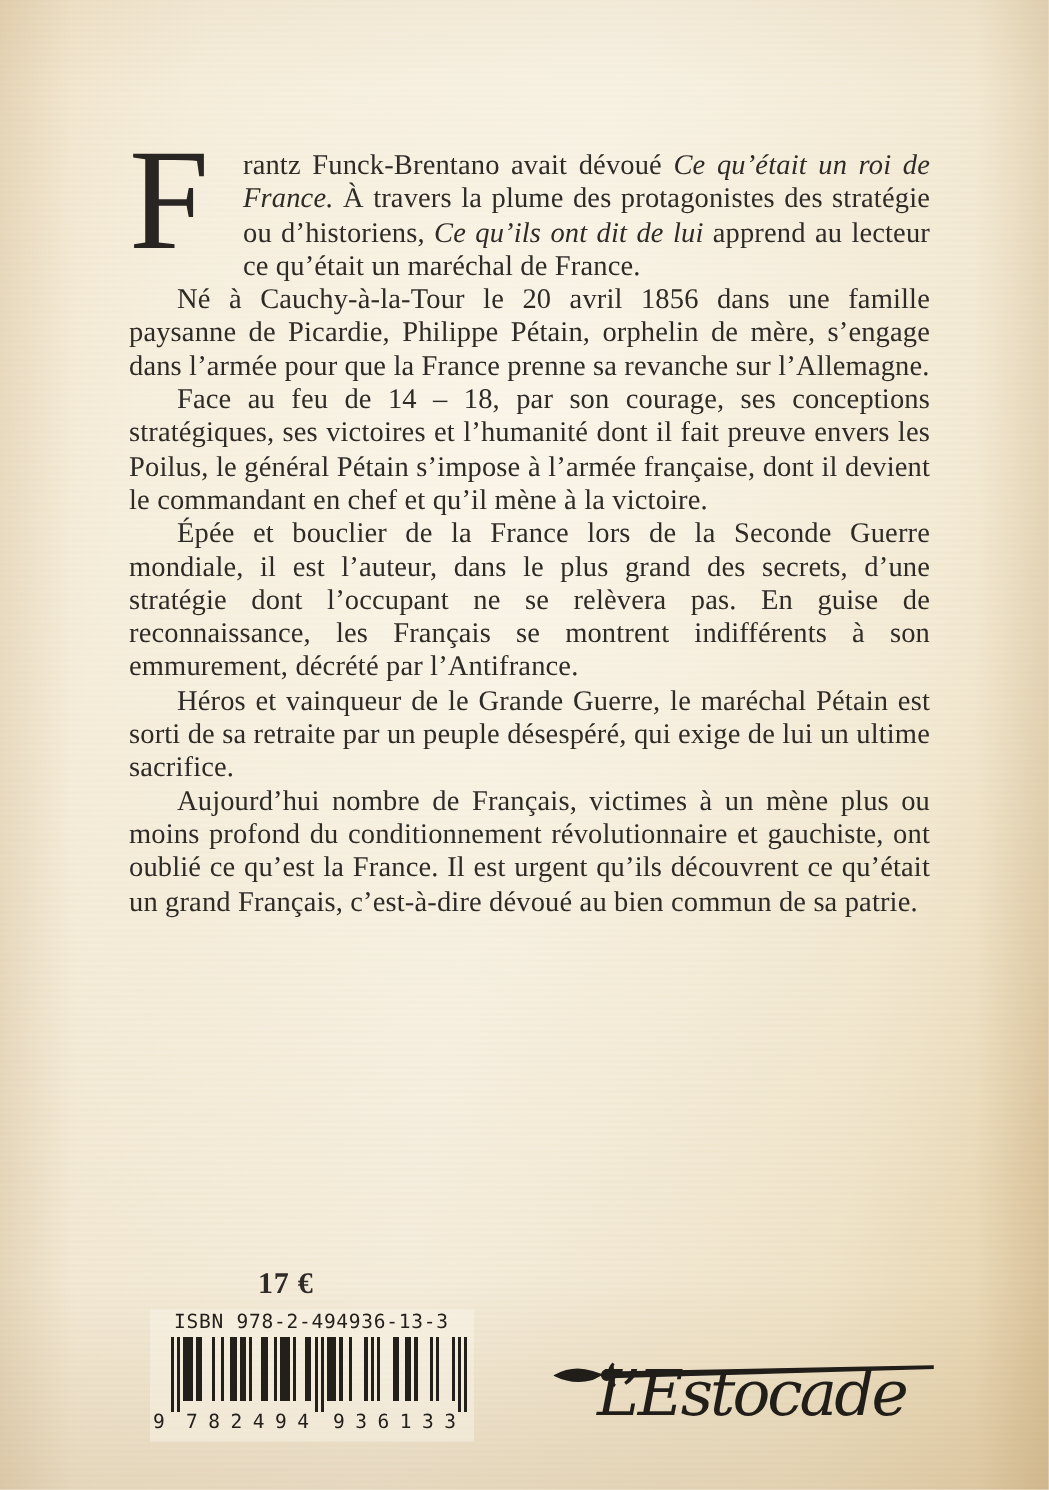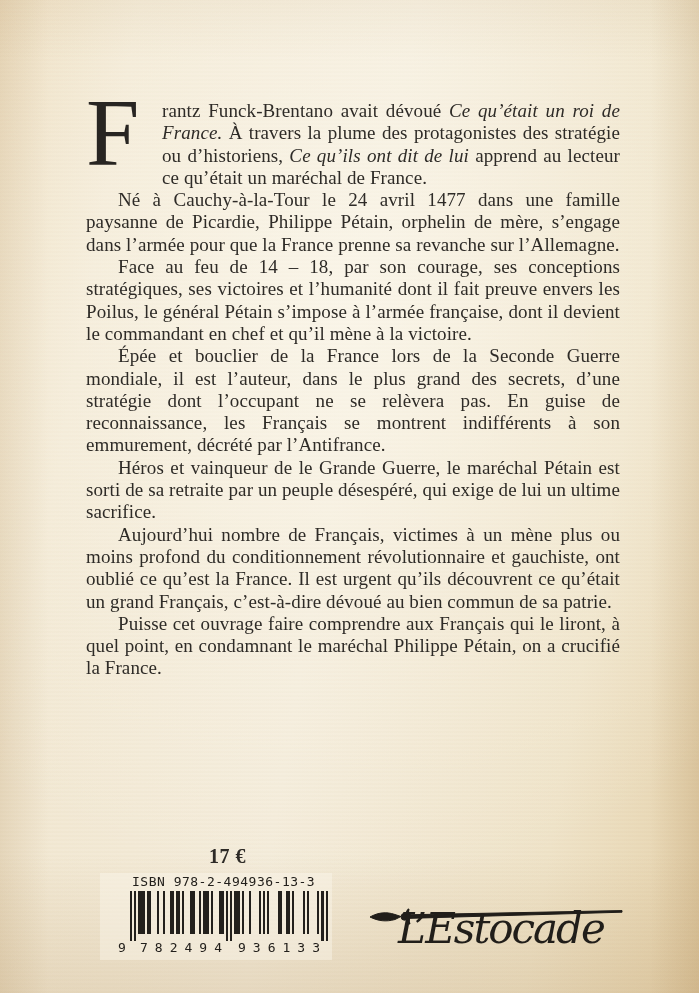--- a/index.html
+++ b/index.html
@@ -28,26 +28,25 @@
   .dropcap {
     float: left; width: 64px; height: 64px;
     margin: 3px 12px 0 0;
     font-size: 96px; line-height: 60px;
     color: #282522; text-indent: 0;
   }
   .price {
     position: absolute; left: 172px; top: 845px;
     font-size: 20px; font-weight: bold; color: #2e2b27;
     letter-spacing: 0.5px;
-    margin-left: 37px;
   }
   .barcode-block {
     position: absolute; left: 100px; top: 873px; width: 216px;
     background: rgba(250,246,236,0.45);
-    padding: 1px 0 0 16px;
+    padding: 1px 0 0 0;
   }
   .isbn-label {
     font-family: "DejaVu Sans Mono", "Liberation Mono", monospace;
     font-size: 13px; color: #23201c;
     letter-spacing: 0.5px;
     margin: 0 0 1px 16px; white-space: nowrap;
   }
   .barcode-svg text {
     font-family: "DejaVu Sans Mono", "Liberation Mono", monospace;
     font-size: 13px; fill: #23201c;
@@ -60,26 +59,25 @@
     font-style: italic; font-size: 42px; fill: #211e1a;
     letter-spacing: -2px;
   }
   .sword { fill: #211e1a; stroke: #211e1a; }
 </style>
 </head>
 <body>
 
 <div class="text-block" id="blurb">
     <p class="first"><span class="dropcap">F</span><span>rantz Funck-Brentano avait dévoué </span><i>Ce qu’était un roi de France.</i><span> À travers la plume des protagonistes des stratégie ou d’historiens, </span><i>Ce qu’ils ont dit de lui</i><span> apprend au lecteur ce qu’était un maréchal de France.</span></p>
-    <p><span>Né à Cauchy-à-la-Tour le 24 avril 1477 dans une famille paysanne de Picardie, Philippe Pétain, orphelin de mère, s’engage dans l’armée pour que la France prenne sa revanche sur l’Allemagne.</span></p>
+    <p><span>Né à Cauchy-à-la-Tour le 20 avril 1856 dans une famille paysanne de Picardie, Philippe Pétain, orphelin de mère, s’engage dans l’armée pour que la France prenne sa revanche sur l’Allemagne.</span></p>
     <p><span>Face au feu de 14 – 18, par son courage, ses conceptions stratégiques, ses victoires et l’humanité dont il fait preuve envers les Poilus, le général Pétain s’impose à l’armée française, dont il devient le commandant en chef et qu’il mène à la victoire.</span></p>
     <p><span>Épée et bouclier de la France lors de la Seconde Guerre mondiale, il est l’auteur, dans le plus grand des secrets, d’une stratégie dont l’occupant ne se relèvera pas. En guise de reconnaissance, les Français se montrent indifférents à son emmurement, décrété par l’Antifrance.</span></p>
     <p><span>Héros et vainqueur de le Grande Guerre, le maréchal Pétain est sorti de sa retraite par un peuple désespéré, qui exige de lui un ultime sacrifice.</span></p>
     <p><span>Aujourd’hui nombre de Français, victimes à un mène plus ou moins profond du conditionnement révolutionnaire et gauchiste, ont oublié ce qu’est la France. Il est urgent qu’ils découvrent ce qu’était un grand Français, c’est-à-dire dévoué au bien commun de sa patrie.</span></p>
-    <p><span>Puisse cet ouvrage faire comprendre aux Français qui le liront, à quel point, en condamnant le maréchal Philippe Pétain, on a crucifié la France.</span></p>
   </div>
 
 <div class="price">17 €</div>
 
 <div class="barcode-block">
   <div class="isbn-label">ISBN 978-2-494936-13-3</div>
   <svg class="barcode-svg" width="216" height="66" viewBox="0 0 216 66" shape-rendering="crispEdges">
     <g id="bars" fill="#23201c">
         <rect x="14.00" y="1" width="2.14" height="50"></rect>
         <rect x="18.16" y="1" width="2.14" height="50"></rect>

